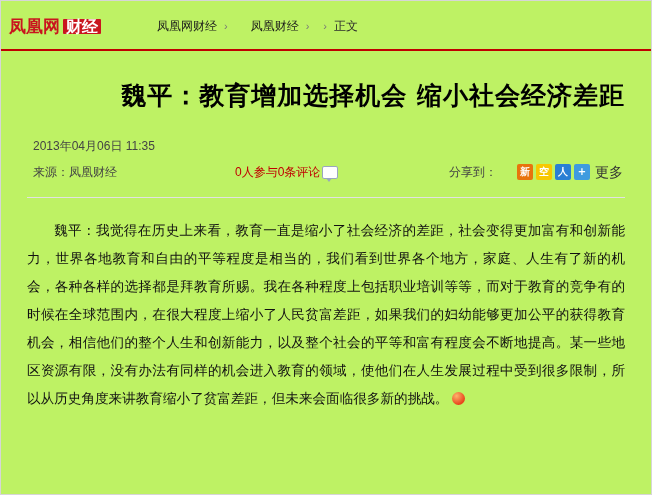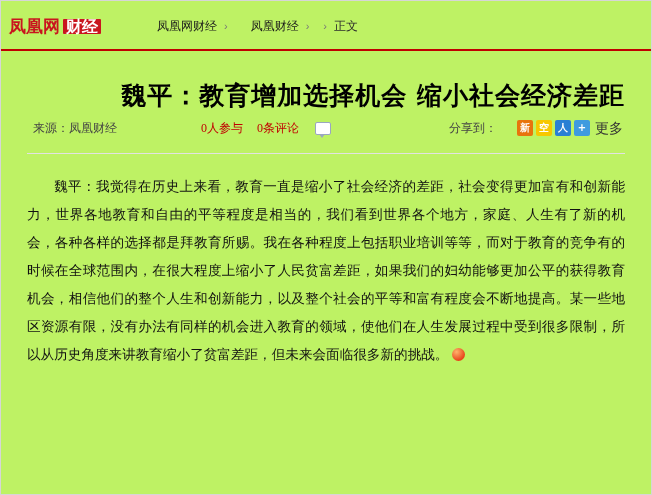--- a/index.html
+++ b/index.html
@@ -114,25 +114,23 @@
     display: flex;
     font-size: 12px;
     color: #444;
     line-height: 22px;
     height: 22px;
   }
   .meta-source {
     color: #444;
   }
   .counters {
-    margin-left: 84px;
-    display: flex;
-    align-items: center;
-    gap: 14px;
-    font-family: Liberation Serif, serif;
+    margin-left: 118px;
+    display: flex;
+    align-items: center;
   }
   .counters a {
     color: #c00000;
     text-decoration: none;
     font-size: 12px;
   }
   .comment-icon {
     display: inline-block;
     width: 14px;
     height: 11px;
@@ -233,20 +231,21 @@
       <span class="crumb-sep">›</span>
       <span class="crumb-sep">›</span>
       <span>正文</span>
     </div>
   </div>
 
   <div class="article">
 
     <h1 class="title">魏平：教育增加选择机会 缩小社会经济差距</h1>
 
+    <div class="meta-row">2013年04月06日 11:35</div>
 
     <div class="meta-source-row">
       <span class="meta-source">来源：</span>
       <span class="meta-source src-name">凤凰财经</span>
 
       <span class="counters">
         <a href="#">0人参与</a>
         <a href="#">0条评论</a>
         <span class="comment-icon"></span>
       </span>

